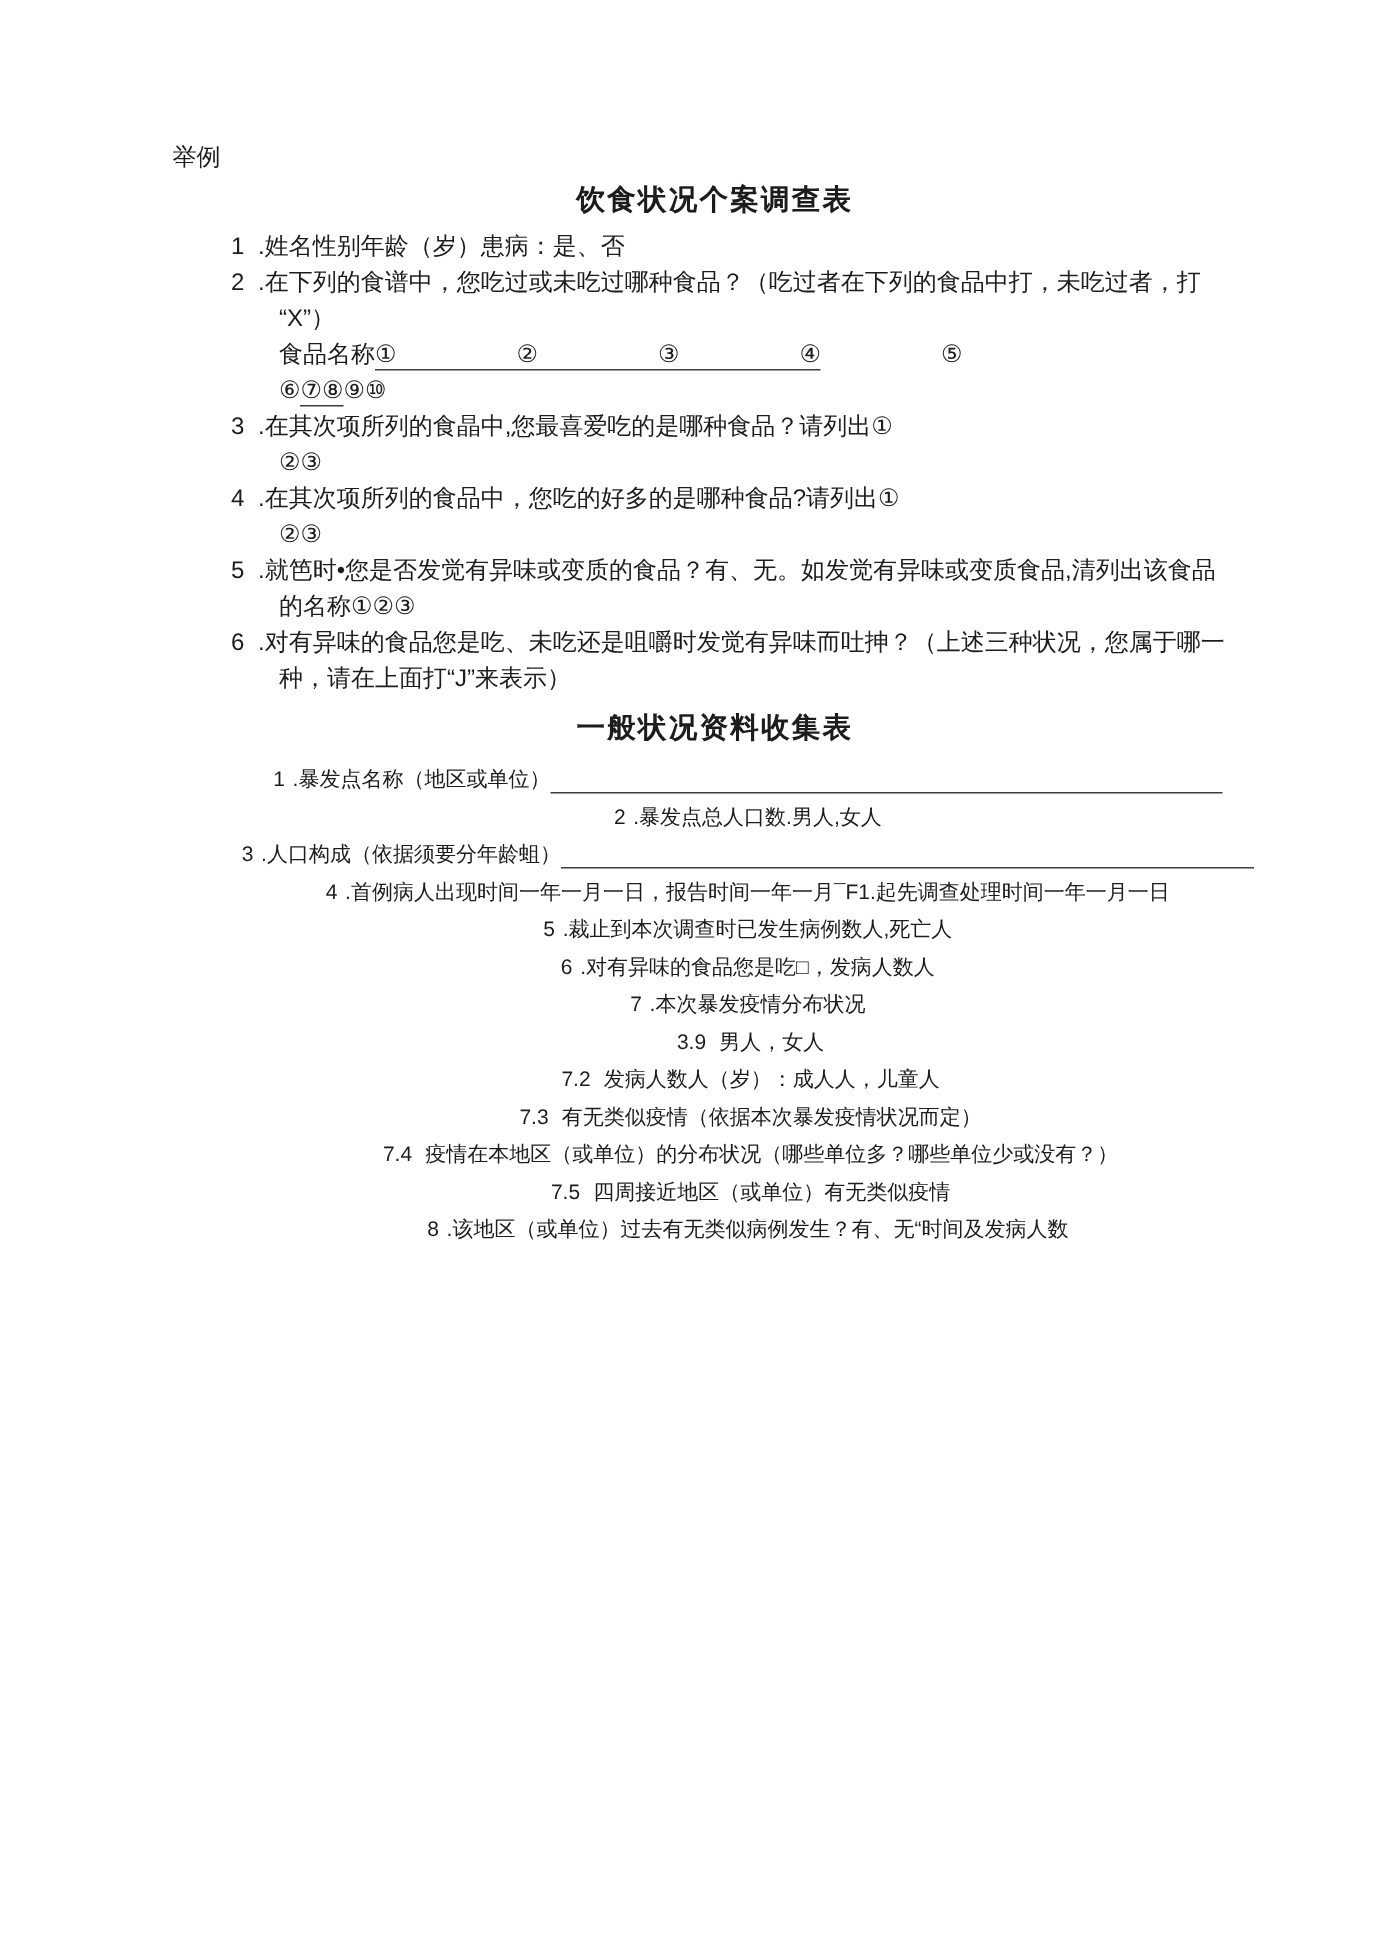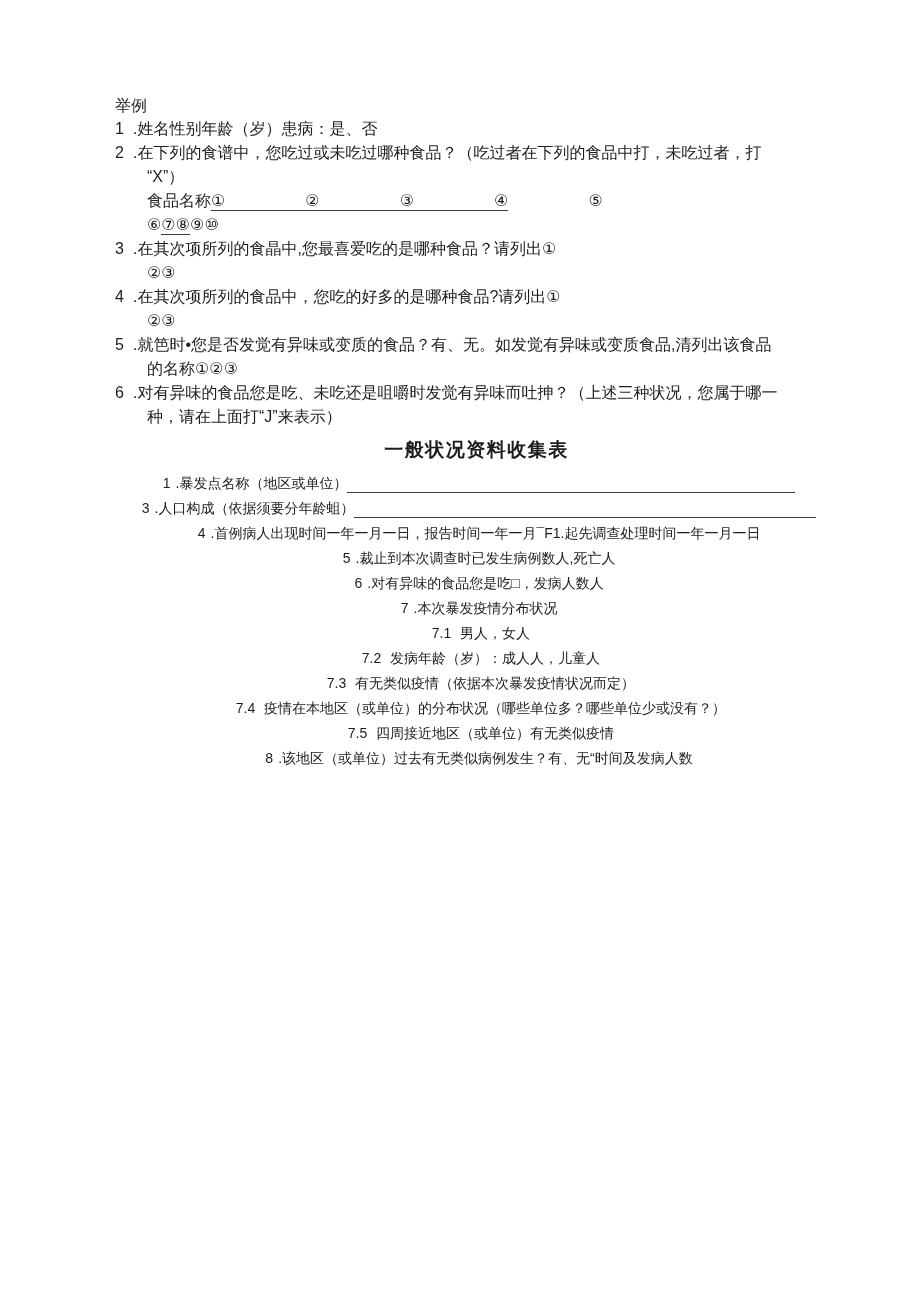--- a/index.html
+++ b/index.html
@@ -17,33 +17,35 @@
     text-align: center;
     line-height: 26px;
     letter-spacing: 1.5px;
     margin: 4px 0 6px 0;
   }
   .doc-title.t2 { margin-top: 8px; margin-bottom: 8px; }
   .rows .row {
     font-size: 16px;
     line-height: 24px;
     white-space: pre;
+    margin-left: 39px;
   }
   .rows.rows2 .row { font-size: 14px; line-height: 25px; text-align: center; }
   .num { display: inline-block; width: 18px; }
   .num.wide { width: 37px; }
   .row.cont { padding-left: 32px; }
   .seg.u { border-bottom: 1px solid var(--underline, #3c3c3c); padding-bottom: 1px; }
 </style>
 </head>
 <body>
 
 <div class="page">
   <div class="example">举例</div>
 
+  <h1 class="doc-title">饮食状况个案调查表</h1>
 
   <div class="rows" id="table1-rows">
       <div class="row"><span class="num">1</span><span class="seg">.姓名性别年龄（岁）患病：是、否</span></div>
       <div class="row"><span class="num">2</span><span class="seg">.在下列的食谱中，您吃过或未吃过哪种食品？（吃过者在下列的食品中打，未吃过者，打</span></div>
       <div class="row cont"><span class="seg">“X”）</span></div>
       <div class="row cont"><span class="seg">食品名称</span><span class="seg u">①　　　　　②　　　　　③　　　　　④</span><span class="seg">　　　　　⑤</span></div>
       <div class="row cont"><span class="seg">⑥</span><span class="seg u">⑦⑧</span><span class="seg">⑨⑩</span></div>
       <div class="row"><span class="num">3</span><span class="seg">.在其次项所列的食晶中,您最喜爱吃的是哪种食品？请列出①</span></div>
       <div class="row cont"><span class="seg">②③</span></div>
       <div class="row"><span class="num">4</span><span class="seg">.在其次项所列的食品中，您吃的好多的是哪种食品?请列出①</span></div>
@@ -51,25 +53,26 @@
       <div class="row"><span class="num">5</span><span class="seg">.就笆时•您是否发觉有异味或变质的食品？有、无。如发觉有异味或变质食品,清列出该食品</span></div>
       <div class="row cont"><span class="seg">的名称①②③</span></div>
       <div class="row"><span class="num">6</span><span class="seg">.对有异味的食品您是吃、未吃还是咀嚼时发觉有异味而吐抻？（上述三种状况，您属于哪一</span></div>
       <div class="row cont"><span class="seg">种，请在上面打“J”来表示）</span></div>
     </div>
 
   <h1 class="doc-title t2">一般状况资料收集表</h1>
 
   <div class="rows rows2" id="table2-rows">
       <div class="row"><span class="num">1</span><span class="seg">.暴发点名称（地区或单位）</span><span class="seg u">　　　　　　　　　　　　　　　　　　　　　　　　　　　　　　　　</span></div>
+      <div class="row"><span class="num">2</span><span class="seg">.暴发点总人口数.男人,女人</span></div>
       <div class="row"><span class="num">3</span><span class="seg">.人口构成（依据须要分年龄蛆）</span><span class="seg u">　　　　　　　　　　　　　　　　　　　　　　　　　　　　　　　　　</span></div>
       <div class="row"><span class="num">4</span><span class="seg">.首例病人出现时间一年一月一日，报告时间一年一月¯F1.起先调查处理时间一年一月一日</span></div>
       <div class="row"><span class="num">5</span><span class="seg">.裁止到本次调查时已发生病例数人,死亡人</span></div>
       <div class="row"><span class="num">6</span><span class="seg">.对有异味的食品您是吃□，发病人数人</span></div>
       <div class="row"><span class="num">7</span><span class="seg">.本次暴发疫情分布状况</span></div>
-      <div class="row"><span class="num wide">7.1</span><span class="seg">男人，女人</span></div>
-      <div class="row"><span class="num wide">7.2</span><span class="seg">发病年龄（岁）：成人人，儿童人</span></div>
+      <div class="row"><span class="num wide">3.9</span><span class="seg">男人，女人</span></div>
+      <div class="row"><span class="num wide">7.2</span><span class="seg">发病人数人（岁）：成人人，儿童人</span></div>
       <div class="row"><span class="num wide">7.3</span><span class="seg">有无类似疫情（依据本次暴发疫情状况而定）</span></div>
       <div class="row"><span class="num wide">7.4</span><span class="seg">疫情在本地区（或单位）的分布状况（哪些单位多？哪些单位少或没有？）</span></div>
       <div class="row"><span class="num wide">7.5</span><span class="seg">四周接近地区（或单位）有无类似疫情</span></div>
       <div class="row"><span class="num">8</span><span class="seg">.该地区（或单位）过去有无类似病例发生？有、无“时间及发病人数</span></div>
     </div>
 </div>
 
 </body></html>

